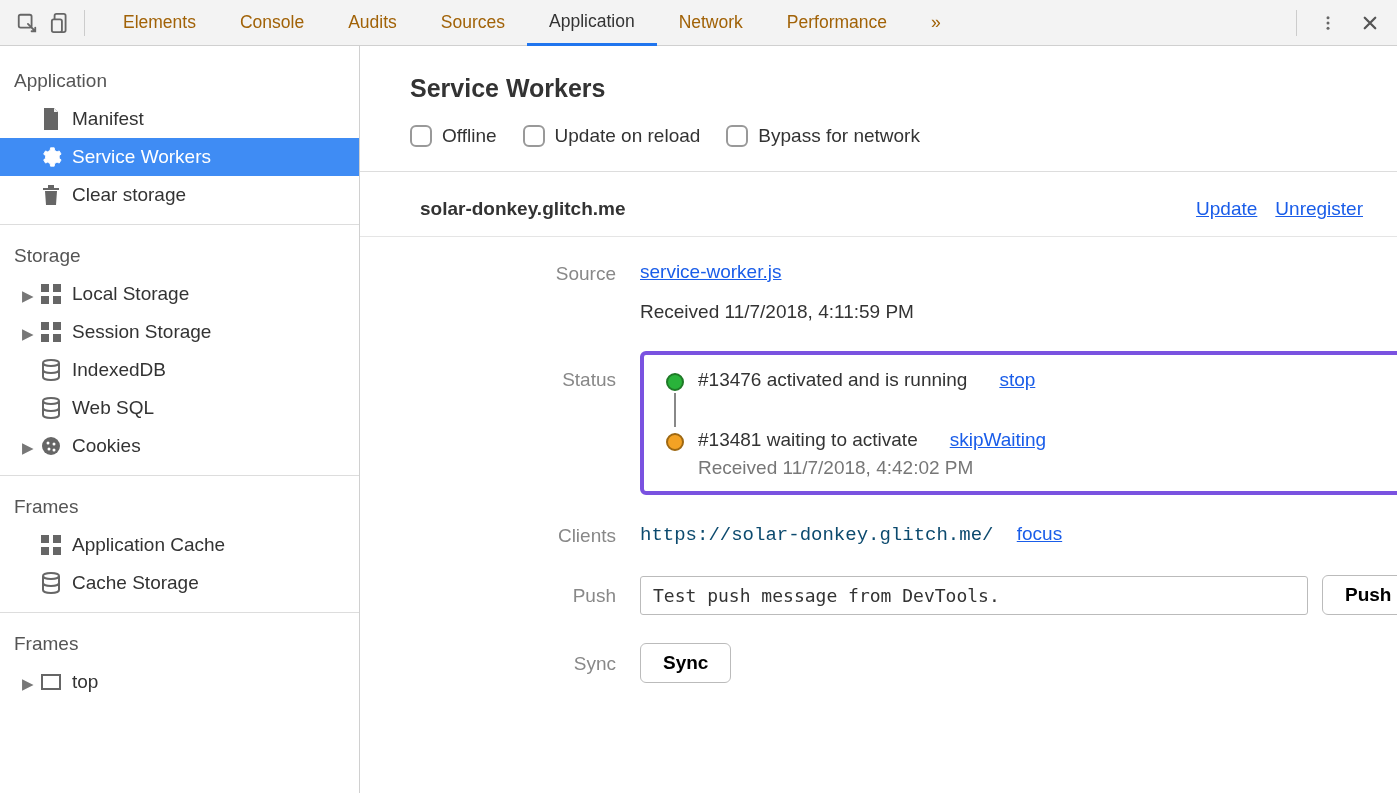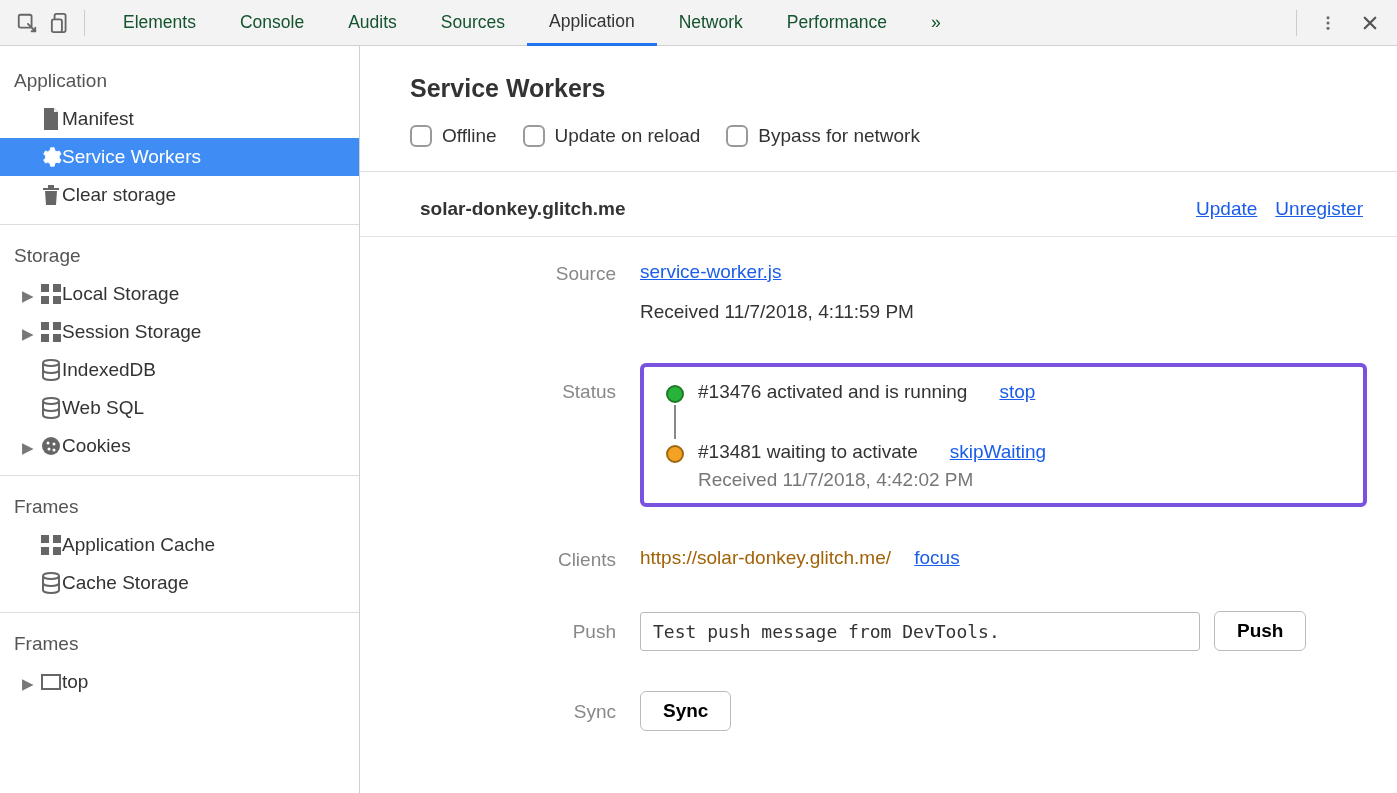--- a/index.html
+++ b/index.html
@@ -28,21 +28,21 @@
     color:#666;
   }
   .tabbar .divider {
     width:1px; height:26px; background:#ccc; margin:0 6px;
   }
   .tabs { display:flex; gap:0; margin-left:10px; flex:1;}
   .tab {
     padding: 0 22px;
     height:46px;
     display:flex;align-items:center;
-    color:#14532d;
+    color:#a16207;
     font-size:17.5px;
     cursor:pointer;
   }
   .tab.active {
     color:#333;
     border-bottom:3px solid #2075ee;
   }
   .tabbar .right-icons { display:flex; align-items:center; gap:8px; margin-left:auto;}
   
   .split { display:flex; height: calc(100% - 46px);}
@@ -52,20 +52,21 @@
     padding-top:14px;
     overflow-y:auto;
   }
   .side-section-title {
     font-size:19px;
     color:#555;
     padding: 10px 14px 8px;
   }
   .side-item {
     display:flex;align-items:center;
+    gap:10px;
     padding: 8px 14px 8px 40px;
     font-size:19px;
     color:#333;
     cursor:pointer;
     white-space:nowrap;
   }
   .side-item-wrap { position:relative; }
   .side-item.active { background:#3f8cf4; color:#fff;}
   .side-item.active svg { fill:#fff; stroke:#fff;}
   .side-icon { width:22px;height:22px; display:flex; align-items:center; justify-content:center; color:#666;}
@@ -84,21 +85,21 @@
     display:flex; align-items:center; justify-content:space-between;
     padding: 6px 4px 16px 10px;
     border-bottom:1px solid #e5e5e5;
     margin:0 -30px 24px -50px;
     padding-left:60px; padding-right:34px;
   }
   .origin { font-size:19px; font-weight:700; color:#333;}
   .origin-actions { display:flex; gap:18px;}
   a.link { color:#1a5de9; text-decoration:underline; font-size:19px; cursor:pointer;}
   
-  .grid { display:grid; grid-template-columns: 200px 1fr; row-gap:40px; align-items:start; font-size:19px; margin-left:30px;}
+  .grid { display:grid; grid-template-columns: 200px 1fr; row-gap:28px; align-items:start; font-size:19px; margin-left:30px;}
   .grid .label { text-align:right; color:#888; padding-right:24px; padding-top:2px;}
   .grid .value { color:#333;}
   .received-sub { color:#333; font-size:19px; margin-top:18px;}
   
   .status-box {
     border:4px solid #7a52e0;
     border-radius:6px;
     padding:14px 24px 12px 22px;
     position:relative;
   }
@@ -113,33 +114,33 @@
   .vline { width:2px; background:#888; margin:2px 0 2px 8px; height:34px;}
   .status-sub { color:#777; font-size:19px; margin-left:32px; margin-top:6px;}
   
   .inp-row { display:flex; gap:14px; align-items:center;}
   input.mono {
     font-family: Menlo, Consolas, monospace;
     font-size:18px;
     padding:8px 12px;
     border:1px solid #bbb;
     border-radius:3px;
-    width:560px;
+    width:668px;
     color:#333;
   }
   button.btn {
     font-size:19px;
     padding:8px 22px;
     border:1px solid #bbb;
     border-radius:6px;
     background:#fff;
     font-weight:600;
     cursor:pointer;
   }
-  .client-url { color:#a16207; font-size:19px;}
+  .client-url { color:#0c4a6e; font-size:19px;font-family:Liberation Mono, monospace;}
   .after-gap { margin-left:18px;}
 </style>
 </head>
 <body>
 
 <div class="tabbar">
   <div class="icon-btn">
     <svg width="22" height="22" viewBox="0 0 24 24" fill="none" stroke="#666" stroke-width="2">
       <rect x="3" y="3" width="14" height="14" rx="2"></rect>
       <path d="M13 13 L21 21 M17 21 L21 21 L21 17" stroke-linecap="round"></path>

